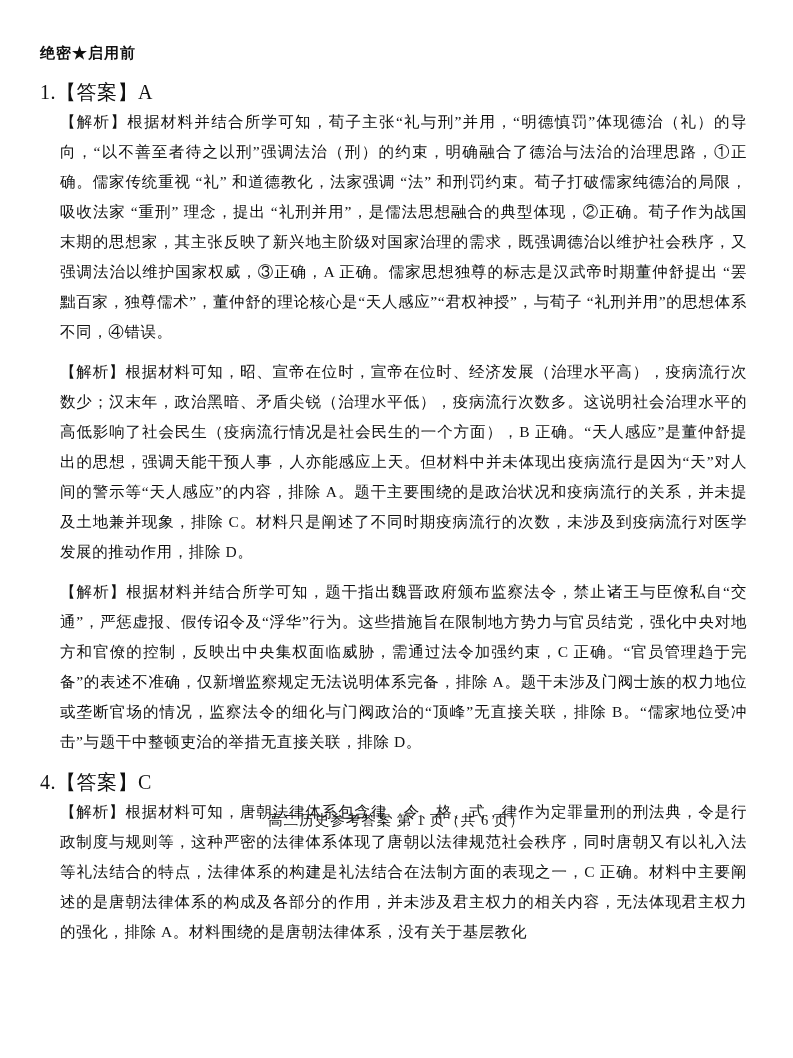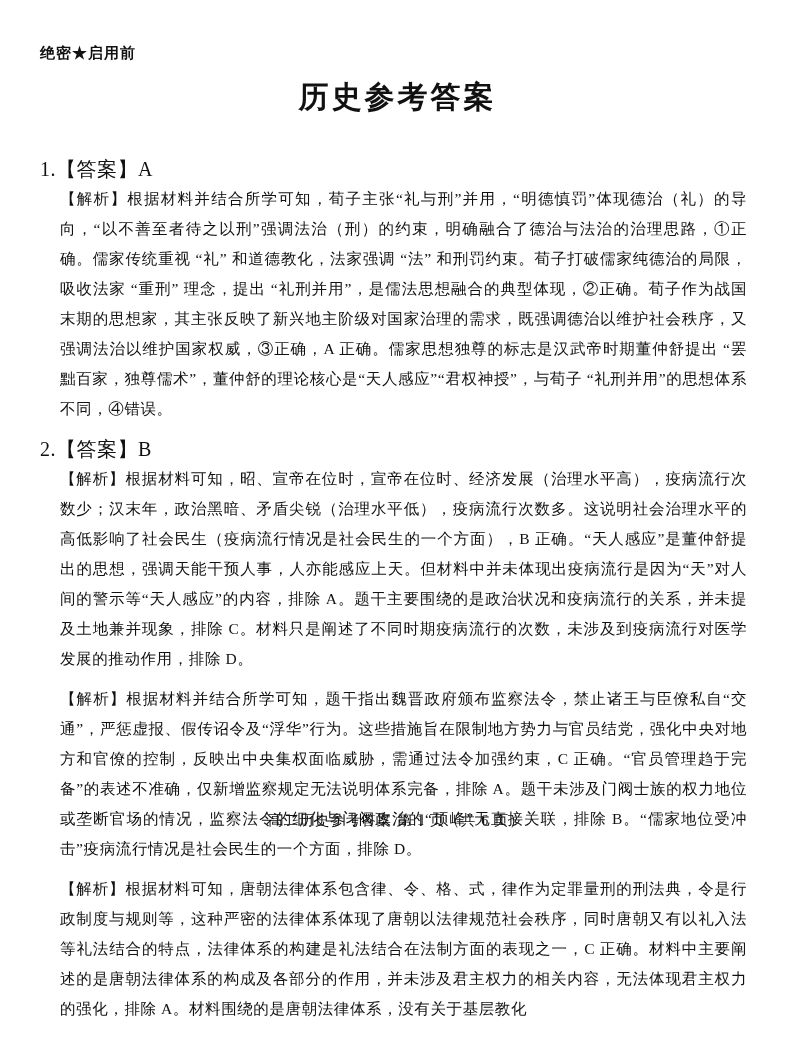--- a/index.html
+++ b/index.html
@@ -65,35 +65,34 @@
   }
 </style>
 </head>
 <body>
 
 <div class="page">
 
   <div class="classification">绝密★启用前</div>
 
 
-  <div class="title-2">历史参考答案</div>
 
   <section class="answer-block">
     <div class="answer-label">1.【答案】A</div>
     <p class="analysis">【解析】根据材料并结合所学可知，荀子主张“礼与刑”并用，“明德慎罚”体现德治（礼）的导向，“以不善至者待之以刑”强调法治（刑）的约束，明确融合了德治与法治的治理思路，①正确。儒家传统重视 “礼” 和道德教化，法家强调 “法” 和刑罚约束。荀子打破儒家纯德治的局限，吸收法家 “重刑” 理念，提出 “礼刑并用”，是儒法思想融合的典型体现，②正确。荀子作为战国末期的思想家，其主张反映了新兴地主阶级对国家治理的需求，既强调德治以维护社会秩序，又强调法治以维护国家权威，③正确，A 正确。儒家思想独尊的标志是汉武帝时期董仲舒提出 “罢黜百家，独尊儒术”，董仲舒的理论核心是“天人感应”“君权神授”，与荀子 “礼刑并用”的思想体系不同，④错误。</p>
   </section>
 
   <section class="answer-block">
-    <div class="answer-label">2.【答案】B</div>
     <p class="analysis">【解析】根据材料可知，昭、宣帝在位时，宣帝在位时、经济发展（治理水平高），疫病流行次数少；汉末年，政治黑暗、矛盾尖锐（治理水平低），疫病流行次数多。这说明社会治理水平的高低影响了社会民生（疫病流行情况是社会民生的一个方面），B 正确。“天人感应”是董仲舒提出的思想，强调天能干预人事，人亦能感应上天。但材料中并未体现出疫病流行是因为“天”对人间的警示等“天人感应”的内容，排除 A。题干主要围绕的是政治状况和疫病流行的关系，并未提及土地兼并现象，排除 C。材料只是阐述了不同时期疫病流行的次数，未涉及到疫病流行对医学发展的推动作用，排除 D。</p>
   </section>
 
   <section class="answer-block">
-    <p class="analysis">【解析】根据材料并结合所学可知，题干指出魏晋政府颁布监察法令，禁止诸王与臣僚私自“交通”，严惩虚报、假传诏令及“浮华”行为。这些措施旨在限制地方势力与官员结党，强化中央对地方和官僚的控制，反映出中央集权面临威胁，需通过法令加强约束，C 正确。“官员管理趋于完备”的表述不准确，仅新增监察规定无法说明体系完备，排除 A。题干未涉及门阀士族的权力地位或垄断官场的情况，监察法令的细化与门阀政治的“顶峰”无直接关联，排除 B。“儒家地位受冲击”疫病流行情况是社会民生的一个方面，排除 D。</p>
+    <p class="analysis">【解析】根据材料并结合所学可知，题干指出魏晋政府颁布监察法令，禁止诸王与臣僚私自“交通”，严惩虚报、假传诏令及“浮华”行为。这些措施旨在限制地方势力与官员结党，强化中央对地方和官僚的控制，反映出中央集权面临威胁，需通过法令加强约束，C 正确。“官员管理趋于完备”的表述不准确，仅新增监察规定无法说明体系完备，排除 A。题干未涉及门阀士族的权力地位或垄断官场的情况，监察法令的细化与门阀政治的“顶峰”无直接关联，排除 B。“儒家地位受冲击”与题干中整顿吏治的举措无直接关联，排除 D。</p>
   </section>
 
   <section class="answer-block">
+    <div class="answer-label">4.【答案】C</div>
     <p class="analysis">【解析】根据材料可知，唐朝法律体系包含律、令、格、式，律作为定罪量刑的刑法典，令是行政制度与规则等，这种严密的法律体系体现了唐朝以法律规范社会秩序，同时唐朝又有以礼入法等礼法结合的特点，法律体系的构建是礼法结合在法制方面的表现之一，C 正确。材料中主要阐述的是唐朝法律体系的构成及各部分的作用，并未涉及君主权力的相关内容，无法体现君主权力的强化，排除 A。材料围绕的是唐朝法律体系，没有关于基层教化</p>
   </section>
 
   <div class="footer">高二历史参考答案 第 1 页（共 6 页）</div>
 
 </div>
 
 </body></html>

